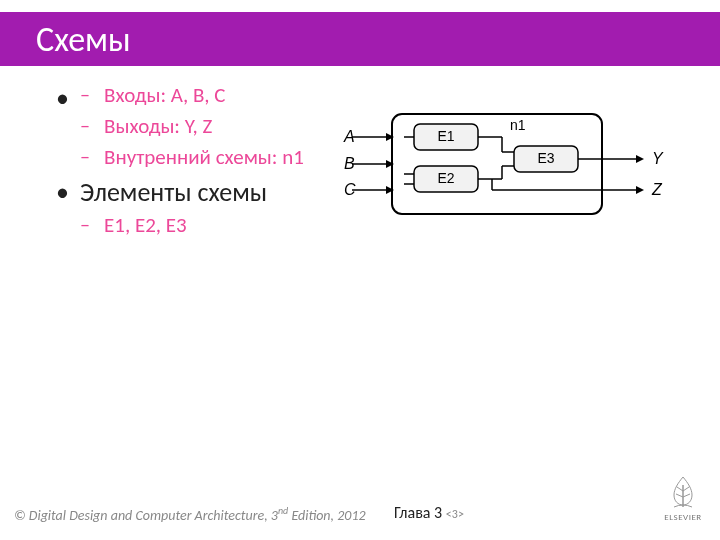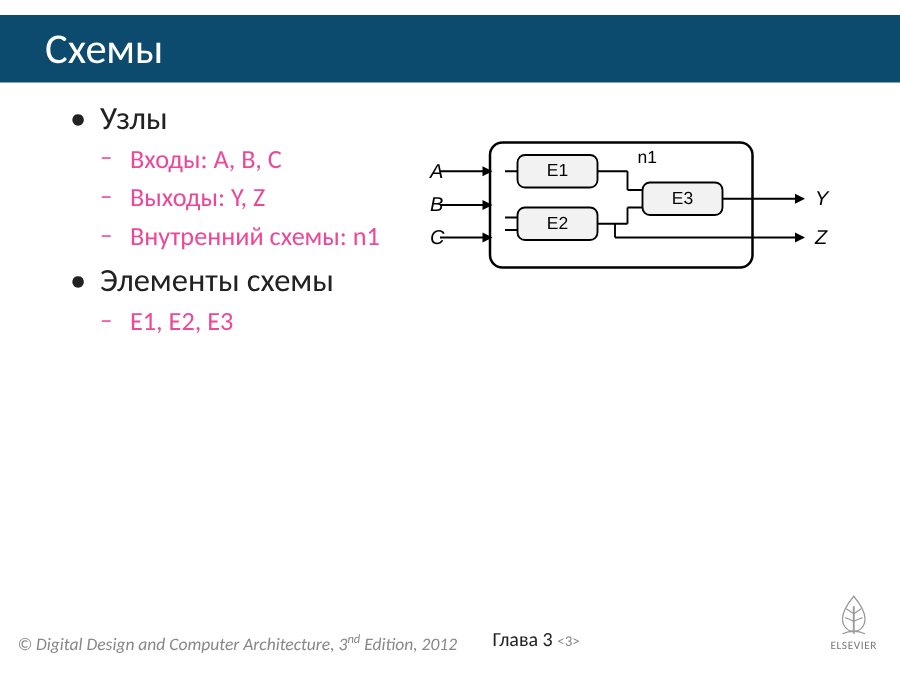--- a/index.html
+++ b/index.html
@@ -1,18 +1,18 @@
 <!DOCTYPE html>
 <html><head>
   <meta charset="utf-8">
   <style>
     * { margin: 0; padding: 0; box-sizing: border-box; }
     html, body { width: 720px; height: 540px; font-family: Calibri, Arial, sans-serif; background: #fff; overflow: hidden; }
     .slide { width: 720px; height: 540px; position: relative; }
-    .title-bar { position: absolute; top: 12px; left: 0; width: 720px; height: 54px; background: #0c4a6e; display: flex; align-items: center; }
+    .title-bar { position: absolute; top: 12px; left: 0; width: 720px; height: 54px; background: #a21caf; display: flex; align-items: center; }
     .title-text { color: #fff; font-size: 34px; font-weight: 300; margin-left: 36px; }
     .content { position: absolute; top: 78px; left: 56px; width: 620px; }
     ul.outer { list-style: none; }
     ul.outer > li { font-size: 26px; color: #222; margin-bottom: 6px; position: relative; padding-left: 24px; }
     ul.outer > li::before { content: "•"; position: absolute; left: 0; top: 0; font-size: 26px; color: #222; }
     ul.inner { list-style: none; margin-top: 4px; margin-bottom: 6px; }
     ul.inner > li { font-size: 21px; color: #ec4899; margin-bottom: 5px; position: relative; padding-left: 24px; }
     ul.inner > li::before { content: "–"; position: absolute; left: 0; top: 0; font-size: 20px; }
     .diagram { position: absolute; top: 104px; left: 322px; width: 350px; height: 120px; }
     .footer { position: absolute; bottom: 10px; left: 0; width: 720px; height: 40px; }
@@ -29,21 +29,20 @@
 
 <div class="slide">
 
   <div class="title-bar">
     <div class="title-text">Схемы</div>
   </div>
 
   <div class="content">
     <ul class="outer">
       <li>
-        <span>Узлы</span>
         <ul class="inner">
           <li>Входы: A, B, C</li>
           <li>Выходы: Y, Z</li>
           <li>Внутренний схемы: n1</li>
         </ul>
       </li>
       <li>
         <span>Элементы схемы</span>
         <ul class="inner">
           <li>E1, E2, E3</li>

